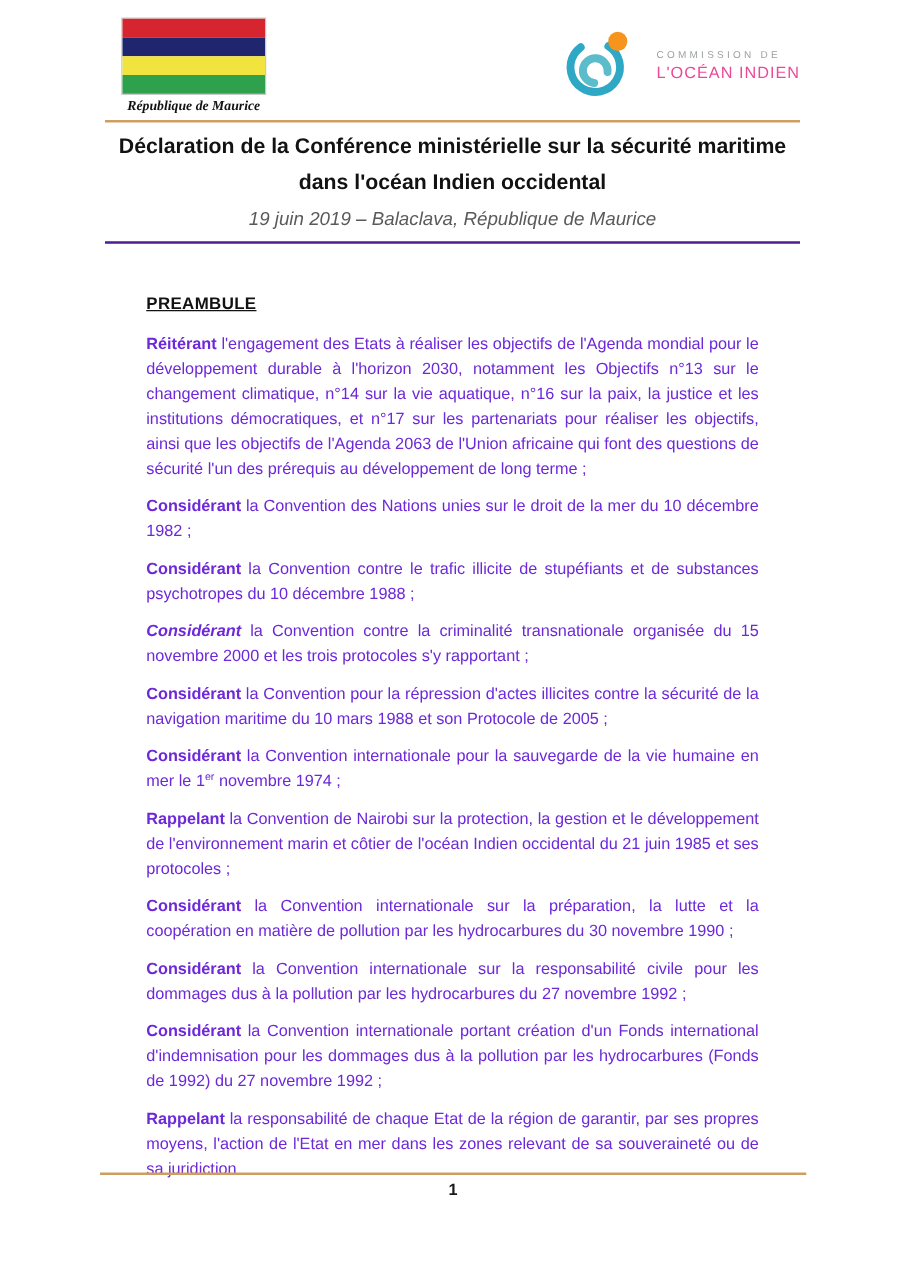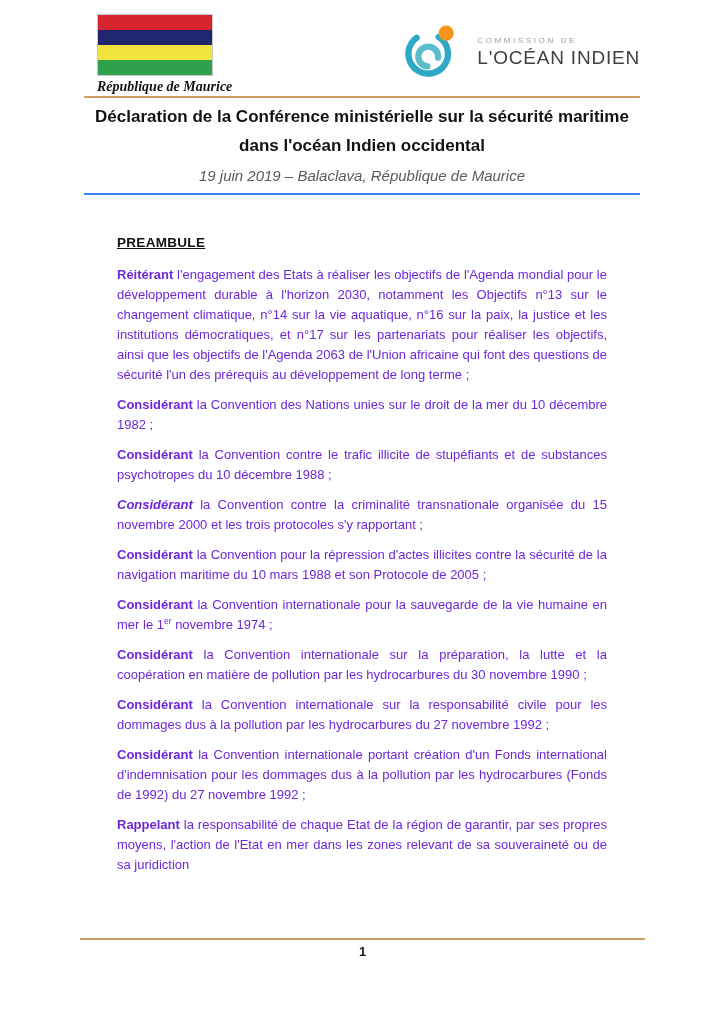--- a/index.html
+++ b/index.html
@@ -26,48 +26,48 @@
     width:116px; height:62px;
     display:flex; flex-direction:column;
     border:1px solid #c9c9c9;
   }
   .flag .stripe { flex:1; }
   .country-label {
     margin-top:3px;
     font-family:"Liberation Serif", serif;
     font-style:italic;
     font-weight:bold;
-    font-size:14px;
+    font-size:11px;
     color:#111111;
     white-space:nowrap;
   }
   .logo-block {
     display:flex; align-items:center;
     gap:20px;
     margin-top:10px;
   }
   .logo-mark { width:54px; height:56px; }
   .logo-text-line1 {
     font-size:8px;
     letter-spacing:2.6px;
     color:#9b9fa1;
     white-space:nowrap;
   }
   .logo-text-line2 {
-    font-size:19px;
+    font-size:13px;
     letter-spacing:0.8px;
-    color:#404040;
+    color:#ec4899;
     white-space:nowrap;
     margin-top:2px;
   }
   
   .title-block {
     margin:0 84px;
     border-top:2px solid #cf9e62;
-    border-bottom:2px solid #3b82f6;
+    border-bottom:2px solid #4c1d95;
     text-align:center;
     padding:4px 0 9px 0;
   }
   .doc-title {
     font-size:17px;
     font-weight:bold;
     color:#121212;
     line-height:29px;
   }
   .dateline {
@@ -154,20 +154,21 @@
 
   <div class="content">
     <h2 class="preamble-heading">PREAMBULE</h2>
     <div>
         <p class="para"><strong>Réitérant</strong><span> l'engagement des Etats à réaliser les objectifs de l'Agenda mondial pour le développement durable à l'horizon 2030, notamment les Objectifs n°13 sur le changement climatique, n°14 sur la vie aquatique, n°16 sur la paix, la justice et les institutions démocratiques, et n°17 sur les partenariats pour réaliser les objectifs, ainsi que les objectifs de l'Agenda 2063 de l'Union africaine qui font des questions de sécurité l'un des prérequis au développement de long terme ;</span></p>
         <p class="para"><strong>Considérant</strong><span> la Convention des Nations unies sur le droit de la mer du 10 décembre 1982 ;</span></p>
         <p class="para"><strong>Considérant</strong><span> la Convention contre le trafic illicite de stupéfiants et de substances psychotropes du 10 décembre 1988 ;</span></p>
         <p class="para"><strong class="italic">Considérant</strong><span> la Convention contre la criminalité transnationale organisée du 15 novembre 2000 et les trois protocoles s'y rapportant ;</span></p>
         <p class="para"><strong>Considérant</strong><span> la Convention pour la répression d'actes illicites contre la sécurité de la navigation maritime du 10 mars 1988 et son Protocole de 2005 ;</span></p>
         <p class="para"><strong>Considérant</strong><span> la Convention internationale pour la sauvegarde de la vie humaine en mer le 1</span><sup>er</sup><span> novembre 1974 ;</span></p>
+        <p class="para"><strong>Rappelant</strong><span> la Convention de Nairobi sur la protection, la gestion et le développement de l'environnement marin et côtier de l'océan Indien occidental du 21 juin 1985 et ses protocoles ;</span></p>
         <p class="para"><strong>Considérant</strong><span> la Convention internationale sur la préparation, la lutte et la coopération en matière de pollution par les hydrocarbures du 30 novembre 1990 ;</span></p>
         <p class="para"><strong>Considérant</strong><span> la Convention internationale sur la responsabilité civile pour les dommages dus à la pollution par les hydrocarbures du 27 novembre 1992 ;</span></p>
         <p class="para"><strong>Considérant</strong><span> la Convention internationale portant création d'un Fonds international d'indemnisation pour les dommages dus à la pollution par les hydrocarbures (Fonds de 1992) du 27 novembre 1992 ;</span></p>
         <p class="para"><strong>Rappelant</strong><span> la responsabilité de chaque Etat de la région de garantir, par ses propres moyens, l'action de l'Etat en mer dans les zones relevant de sa souveraineté ou de sa juridiction</span></p>
       </div>
   </div>
 
   <div class="footer">
     <span class="page-number">1</span>
   </div>

